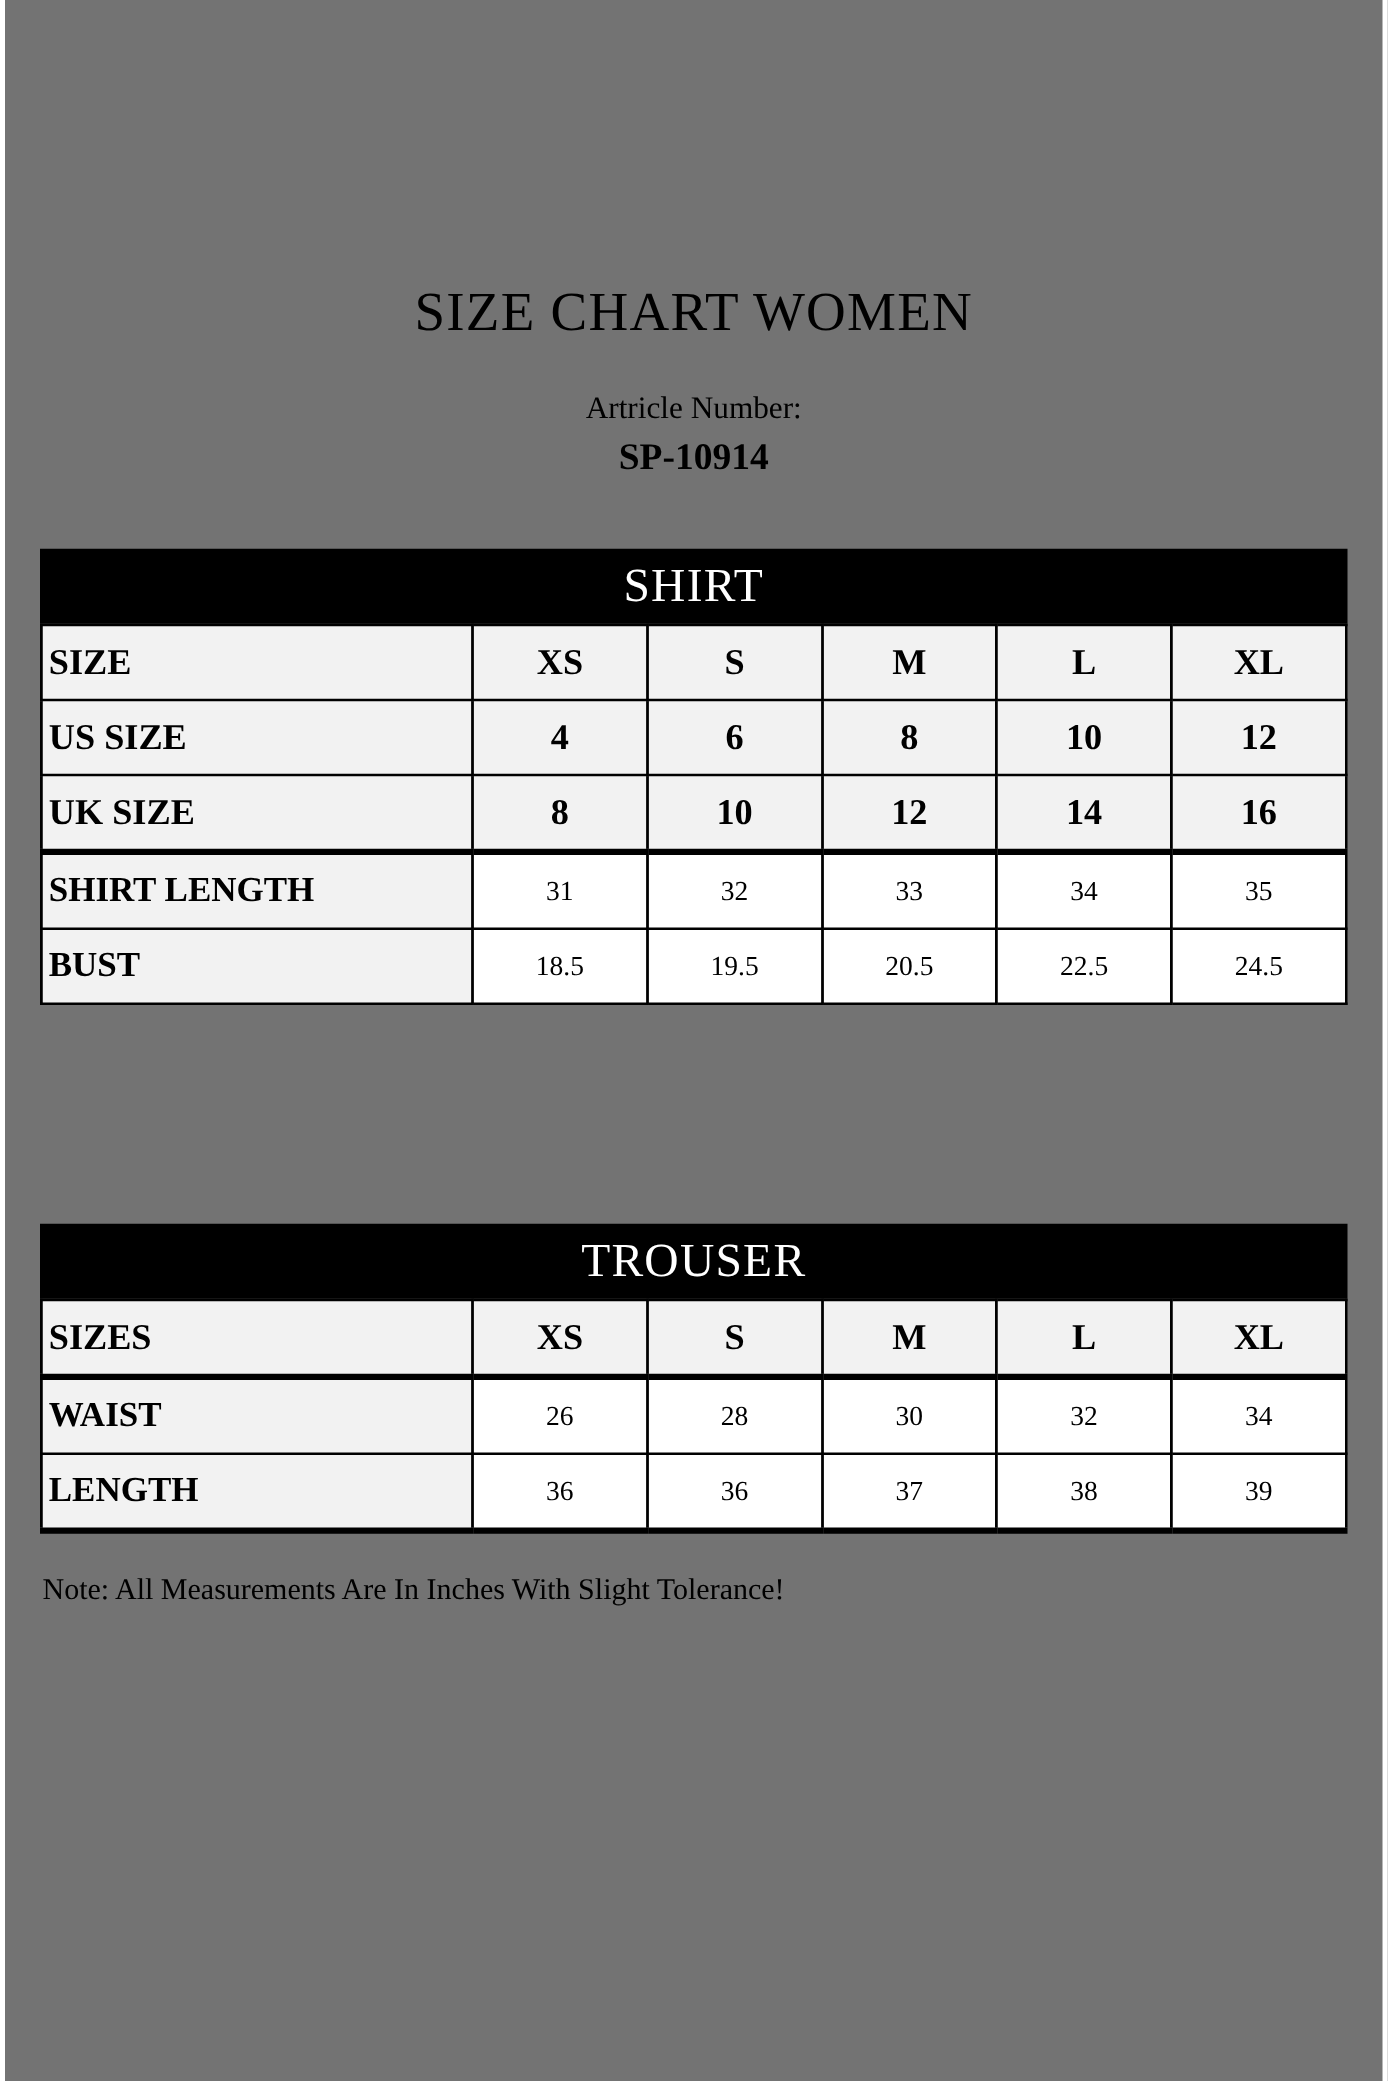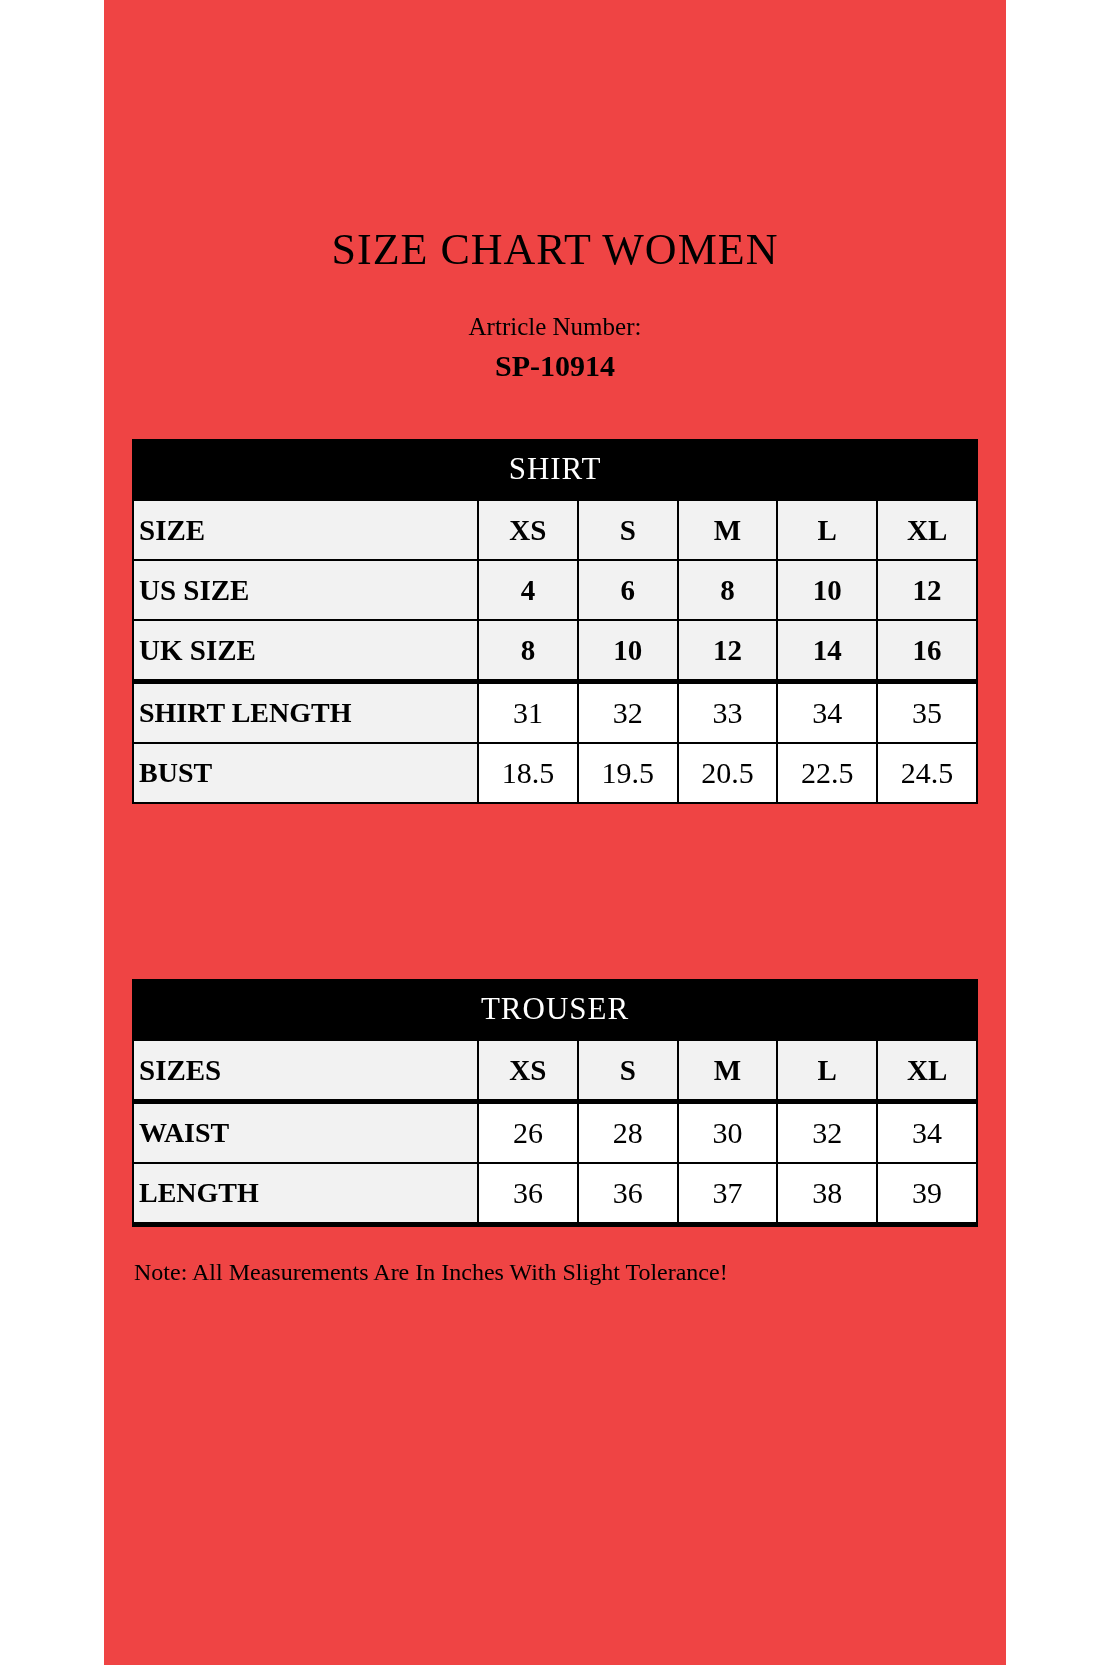--- a/index.html
+++ b/index.html
@@ -4,24 +4,24 @@
 <style>
   html, body {
     margin: 0;
     padding: 0;
     background: #ffffff;
     font-family: "Liberation Serif", "DejaVu Serif", serif;
     color: #000000;
   }
   .page {
     position: relative;
-    width: 902px;
+    width: 1102px;
     height: 1665px;
     margin: 0 auto;
-    background: #ef4444;
+    background: #737373;
     overflow: hidden;
   }
   .doc-title {
     margin-top: 228px;
     text-align: center;
     font-size: 44px;
     letter-spacing: 1px;
     line-height: 1;
   }
   .article-label {
@@ -42,21 +42,21 @@
   }
   .shirt-wrap { margin-top: 58px; }
   .trouser-wrap { margin-top: 175px; border-radius: 11px; }
   .bar {
     background: #000000;
     color: #ffffff;
     height: 60px;
     display: flex;
     align-items: center;
     justify-content: center;
-    font-size: 31px;
+    font-size: 38px;
     letter-spacing: 1px;
   }
   table.size-table {
     width: 100%;
     border-collapse: collapse;
     table-layout: fixed;
     padding-left: 36px;
   }
   table.size-table td {
     border: 2px solid #000000;
@@ -77,21 +77,21 @@
   td.val {
     text-align: center;
   }
   tr.meas td.lbl {
     background: #f2f2f2;
     font-size: 28px;
     font-weight: bold;
   }
   tr.meas td.val {
     background: #ffffff;
-    font-size: 30px;
+    font-size: 22px;
     font-weight: normal;
   }
   tr.bthick td {
     border-bottom-width: 5px;
     margin-top: 37px;
   }
   .note {
     margin: 32px 28px 0 30px;
     font-size: 24px;
     text-align: left;

